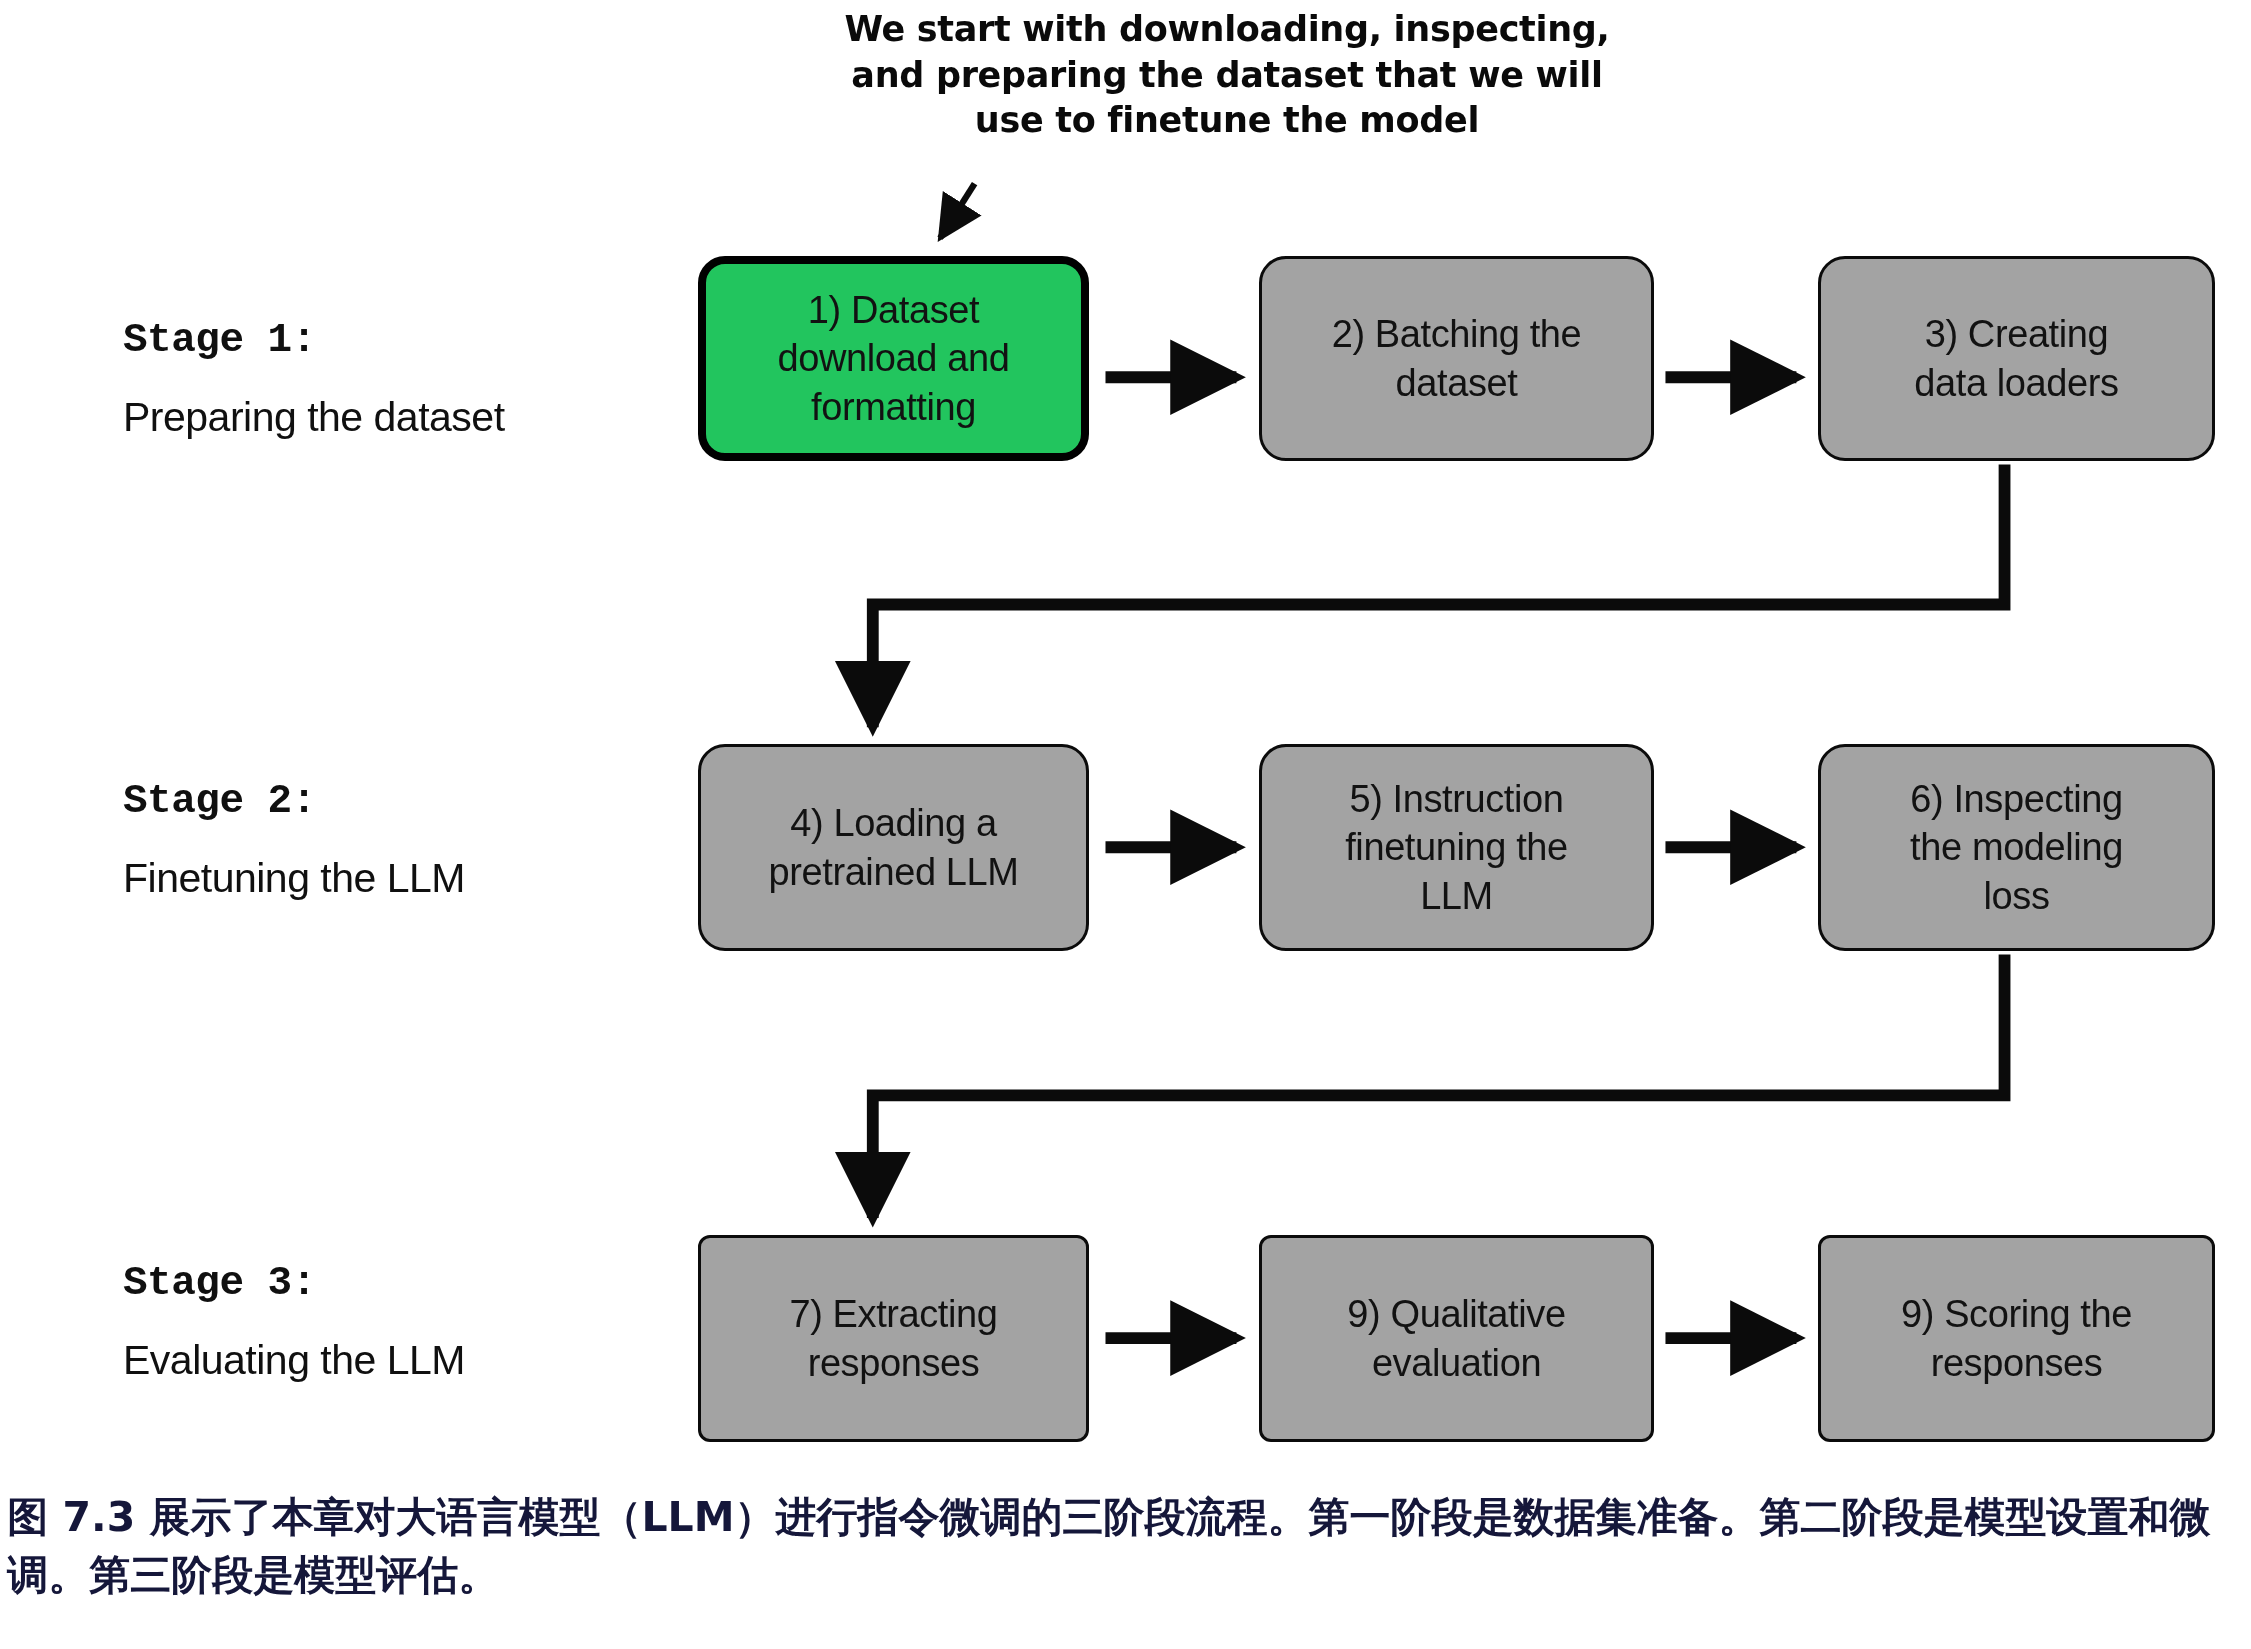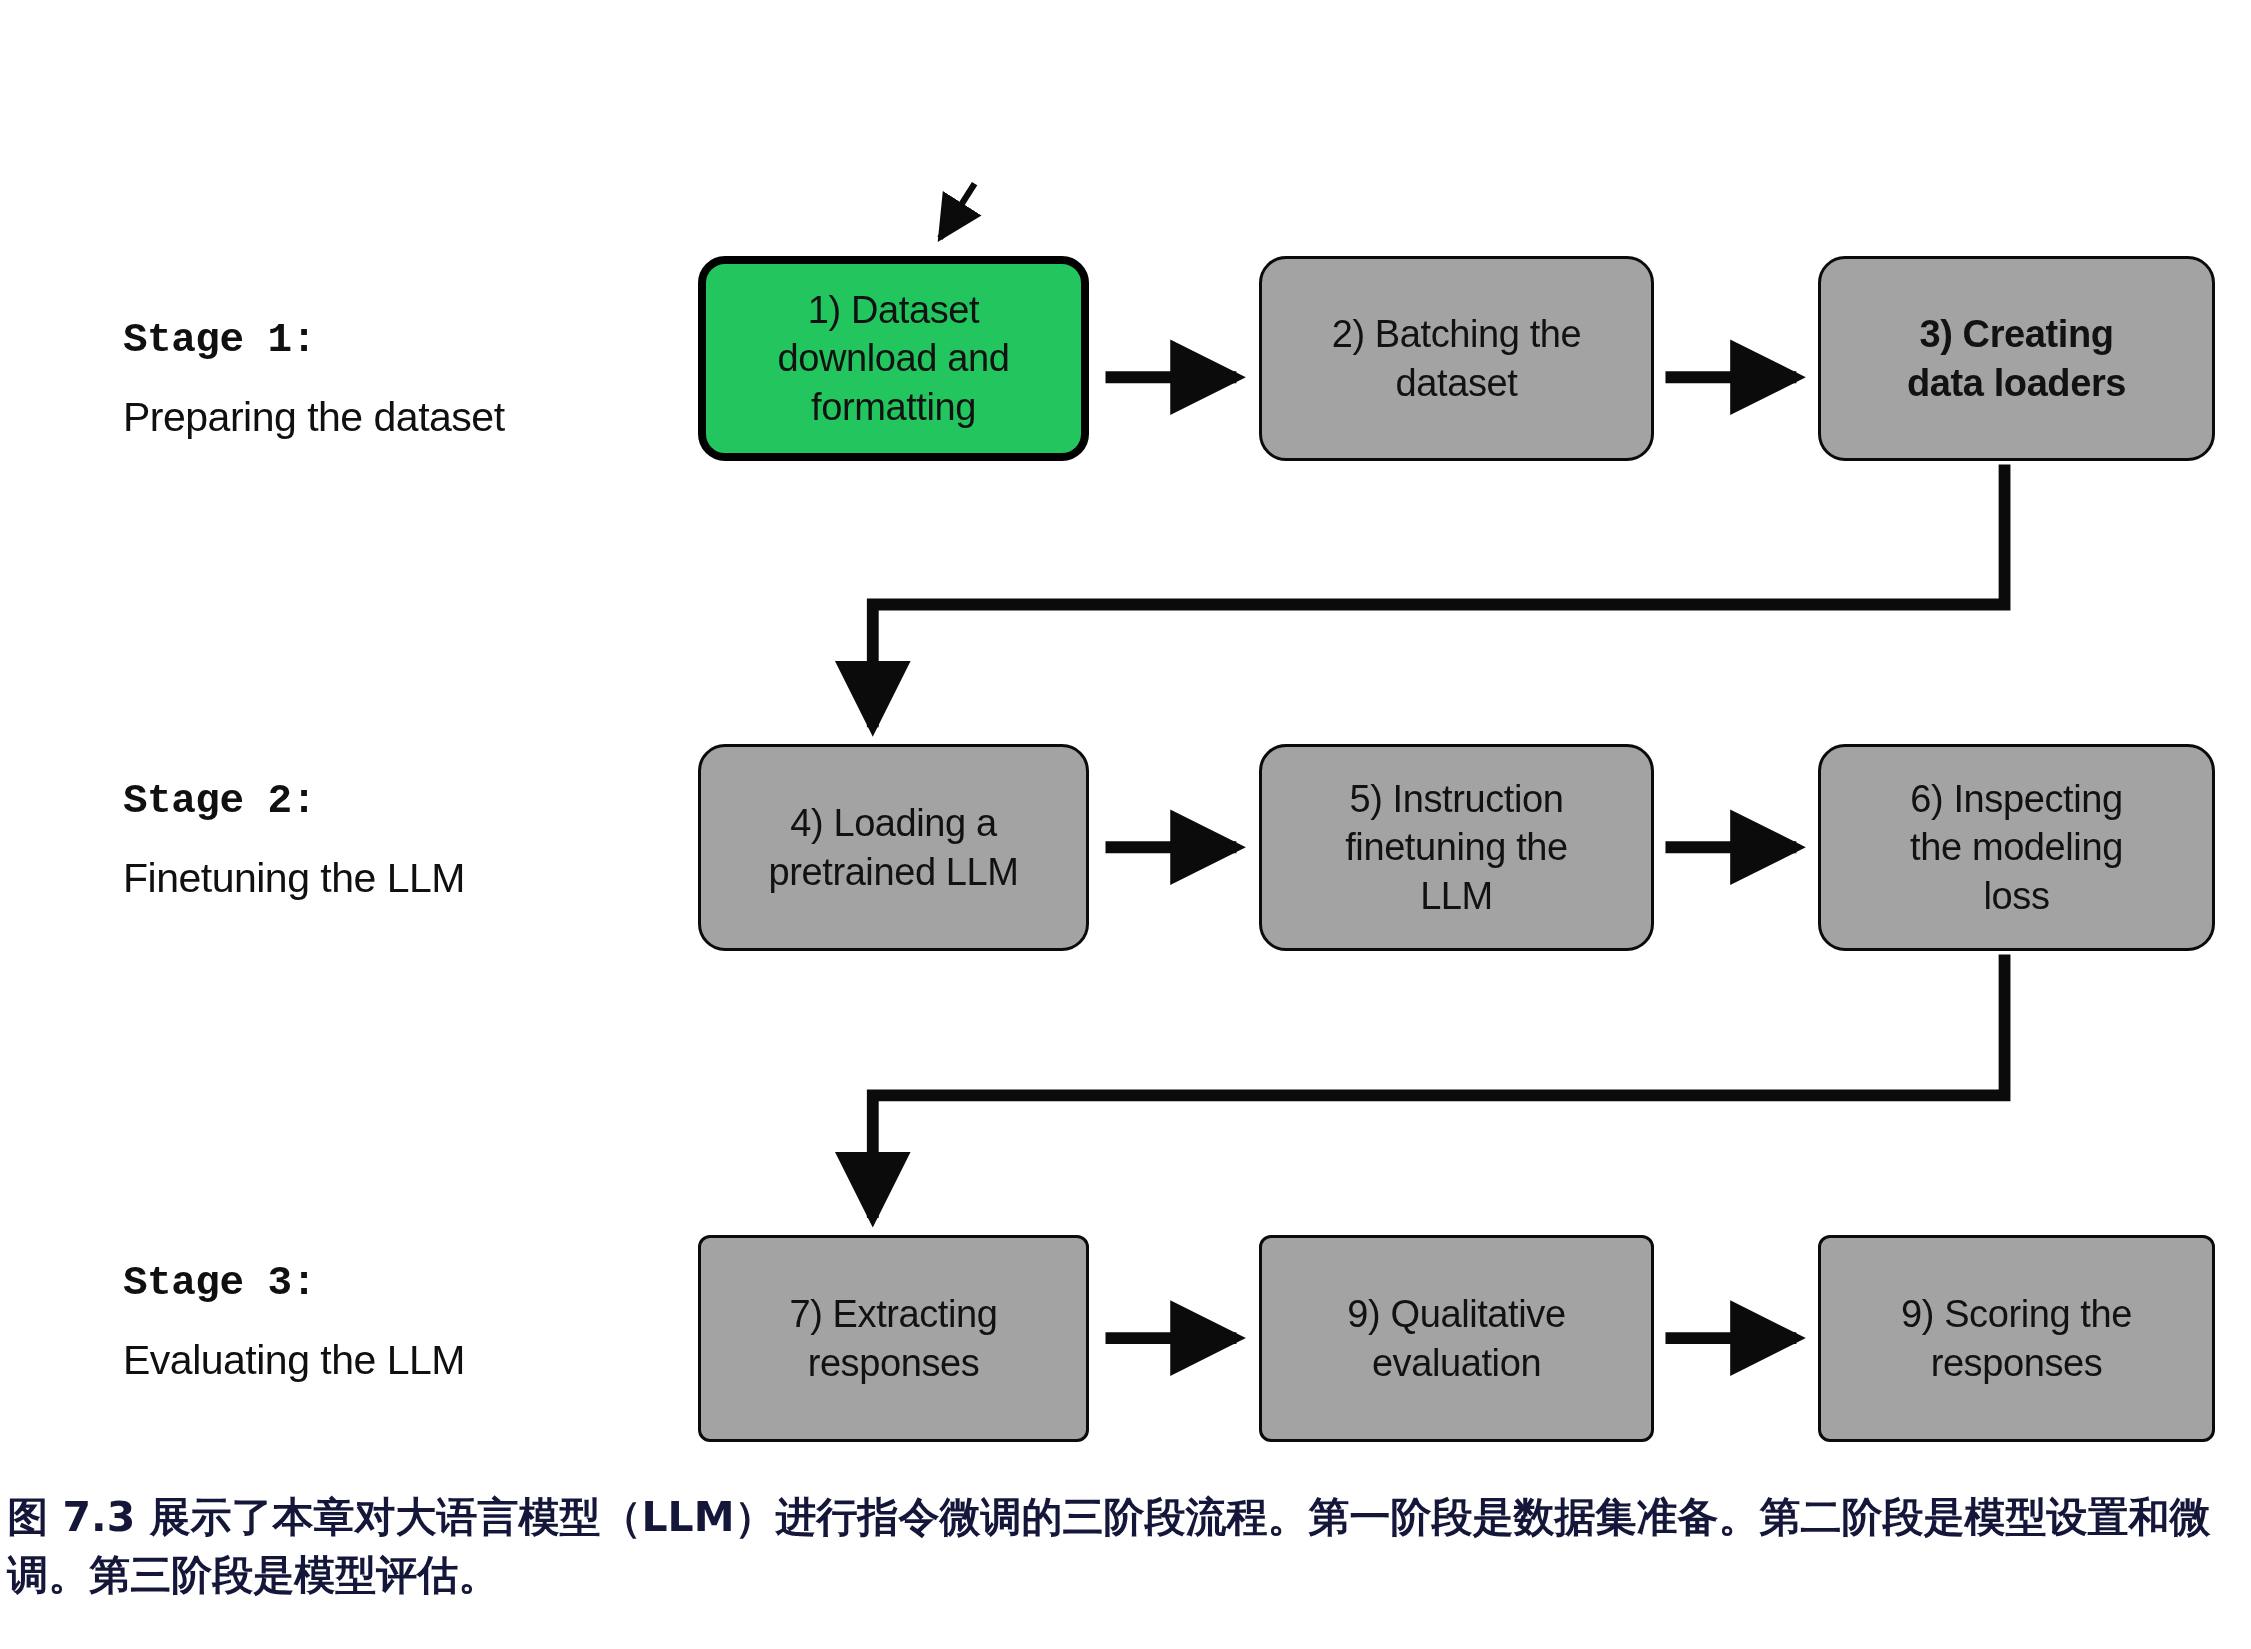--- a/index.html
+++ b/index.html
@@ -116,20 +116,25 @@
     line-height: 1.42;
     color: #15173a;
     letter-spacing: 0px;
   }
 </style>
 </head>
 <body>
 
 <div id="page">
 
+  <div id="annotation">
+    <span class="ln">We start with downloading, inspecting,</span>
+    <span class="ln">and preparing the dataset that we will</span>
+    <span class="ln">use to finetune the model</span>
+  </div>
 
   <div class="stage-label" id="stage-label-1">
     <span class="title">Stage 1:</span>
     <span class="sub">Preparing the dataset</span>
   </div>
   <div class="stage-label" id="stage-label-2">
     <span class="title">Stage 2:</span>
     <span class="sub">Finetuning the LLM</span>
   </div>
   <div class="stage-label" id="stage-label-3">
@@ -166,21 +171,21 @@
   <div class="flow-box highlight row1 col1">
     <span class="txt" style="white-space: pre-line;">1) Dataset
 download and
 formatting</span>
   </div>
   <div class="flow-box row1 col2">
     <span class="txt" style="white-space: pre-line;">2) Batching the
 dataset</span>
   </div>
   <div class="flow-box row1 col3">
-    <span class="txt" style="white-space: pre-line; font-weight: bold;">3) Creating
+    <span class="txt" style="white-space: pre-line;">3) Creating
 data loaders</span>
   </div>
 
   <div class="flow-box row2 col1">
     <span class="txt" style="white-space: pre-line;">4) Loading a
 pretrained LLM</span>
   </div>
   <div class="flow-box row2 col2">
     <span class="txt" style="white-space: pre-line;">5) Instruction
 finetuning the

